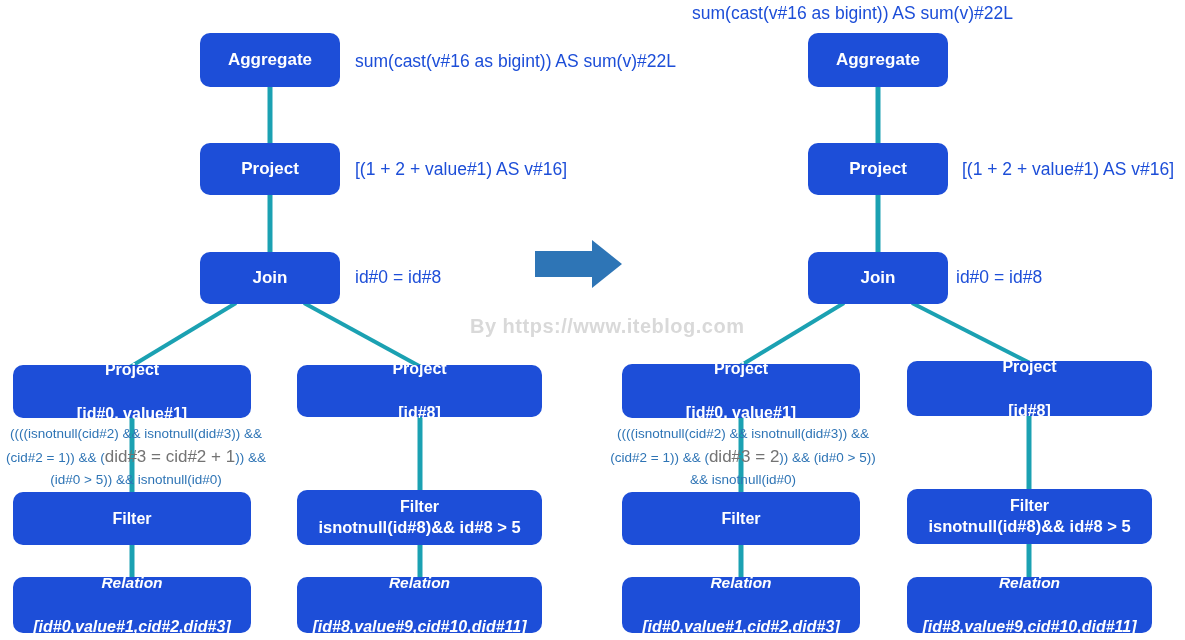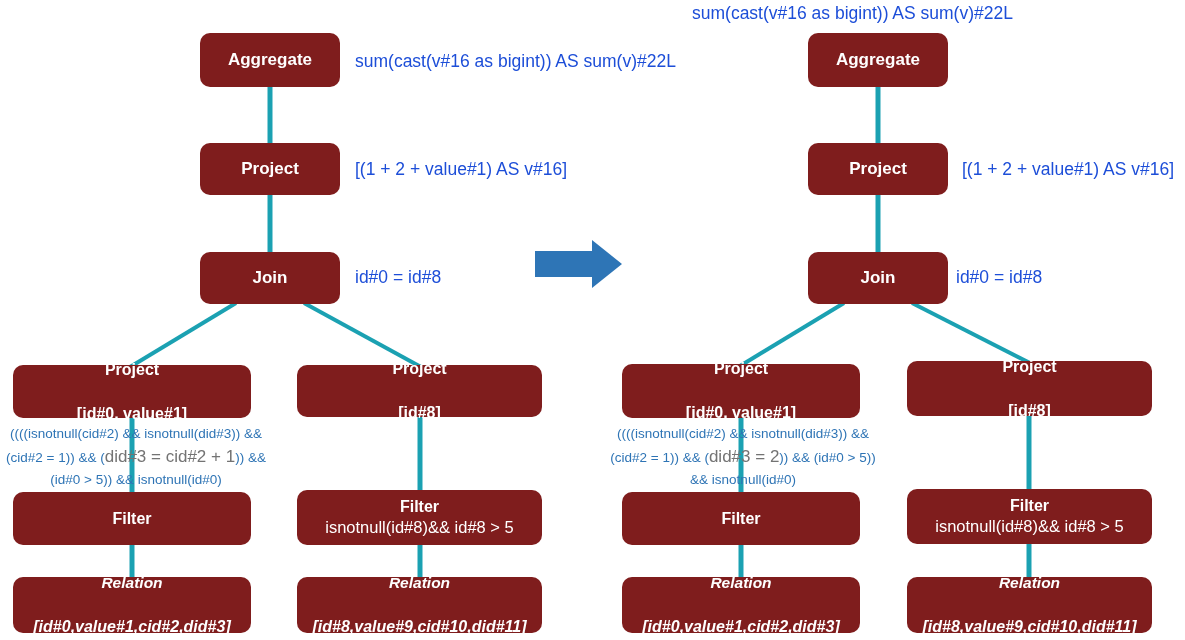--- a/index.html
+++ b/index.html
@@ -2,27 +2,27 @@
 <html><head>
 <meta charset="utf-8">
 <style>
   html,body{margin:0;padding:0;background:#ffffff;}
   .canvas{
     position:relative;width:1185px;height:640px;background:#ffffff;overflow:hidden;
     font-family:"Liberation Sans", sans-serif;
   }
   .connectors{position:absolute;left:0;top:0;z-index:0;}
   .node{
-    position:absolute;z-index:1;background:#7f1d1d;border-radius:10px;
+    position:absolute;z-index:1;background:#1d4ed8;border-radius:10px;
     color:#ffffff;font-weight:bold;display:flex;flex-direction:column;
     align-items:center;justify-content:center;text-align:center;
     font-size:17px;line-height:1.24;
   }
   .node .sub{font-size:16px;margin-top:24px;}
-  .node .sub-normal{font-weight:normal;font-size:16.5px;}
+  .node .sub-normal{font-weight:bold;font-size:16.5px;}
   .node.small{font-size:16px;}
   .node.rel{font-size:15.5px;font-style:italic;}
   .node.rel .sub{font-size:16px;}
   .ann{
     position:absolute;z-index:2;color:#1d4ed8;font-size:17.5px;white-space:nowrap;
   }
   .cond{
     position:absolute;z-index:2;width:272px;text-align:center;color:#2E74B5;
     font-size:13.5px;line-height:1.5;
   }
@@ -89,20 +89,21 @@
       <line x1="741" y1="543" x2="741" y2="579"></line>
       <line x1="1029" y1="414" x2="1029" y2="491"></line>
       <line x1="1029" y1="542" x2="1029" y2="579"></line>
     </g>
   </svg>
 
   <svg class="arrow" width="1185" height="640" viewBox="0 0 1185 640">
     <polygon points="535,251 592,251 592,240 622,264 592,288 592,277 535,277" fill="#2E75B6"></polygon>
   </svg>
 
+  <div class="watermark" id="wm">By https://www.iteblog.com</div>
 
   <div class="node" id="l-agg">
     <span>Aggregate</span>
   </div>
   <div class="ann" id="l-agg-ann">sum(cast(v#16 as bigint)) AS sum(v)#22L</div>
 
   <div class="node" id="l-proj">
     <span>Project</span>
   </div>
   <div class="ann" id="l-proj-ann">[(1 + 2 + value#1) AS v#16]</div>

